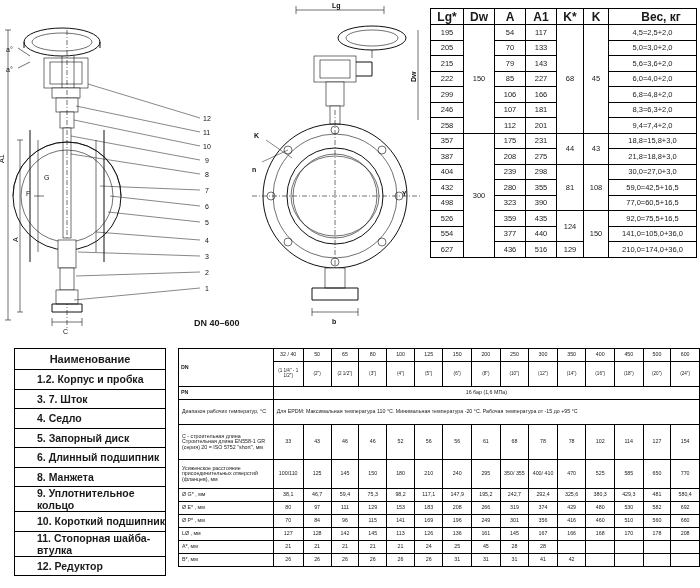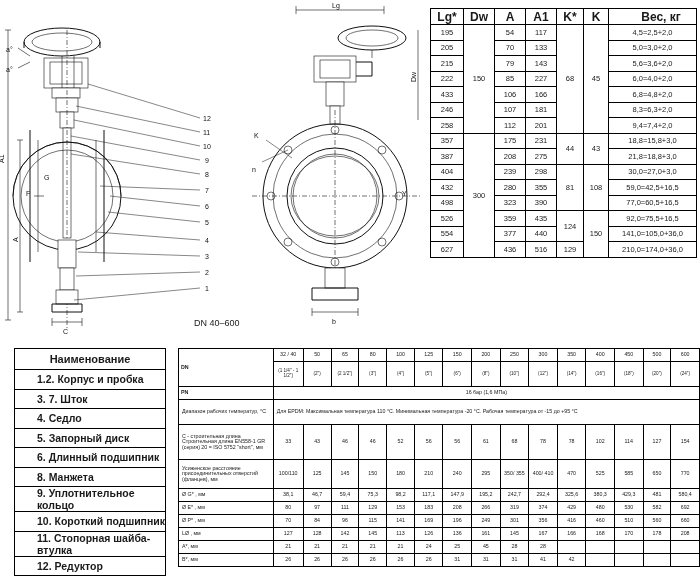--- a/index.html
+++ b/index.html
@@ -133,21 +133,21 @@
         <text class="num" x="205" y="243">4</text>
       <path class="lead" d="M78 252 L200 256"></path>
         <text class="num" x="205" y="259">3</text>
       <path class="lead" d="M76 276 L200 272"></path>
         <text class="num" x="205" y="275">2</text>
       <path class="lead" d="M74 300 L200 288"></path>
         <text class="num" x="205" y="291">1</text>
     </svg>
   </div>
 
-  <div class="draw" style="left:252px;top:0;">
+  <div class="draw" style="left:252px;top:0;font-weight:bold;">
     <svg width="176" height="330" viewBox="0 0 176 330">
 
       <path class="ln-t" d="M44 10 L132 10"></path>
       <path class="ln-t" d="M44 6 L44 14 M132 6 L132 14"></path>
       <text class="dimtxt" x="80" y="8">Lg</text>
 
       <ellipse cx="120" cy="38" rx="34" ry="12" class="ln"></ellipse>
       <ellipse cx="120" cy="38" rx="26" ry="8" class="ln-t"></ellipse>
       <path class="ln-t" d="M120 50 L120 58"></path>
 
@@ -228,21 +228,21 @@
           <td>143</td>
           <td>5,6=3,6+2,0</td>
         </tr>
       <tr>
           <td>222</td>
           <td>85</td>
           <td>227</td>
           <td>6,0=4,0+2,0</td>
         </tr>
       <tr>
-          <td>433</td>
+          <td>299</td>
           <td>106</td>
           <td>166</td>
           <td>6,8=4,8+2,0</td>
         </tr>
       <tr>
           <td>246</td>
           <td>107</td>
           <td>181</td>
           <td>8,3=6,3+2,0</td>
         </tr>

